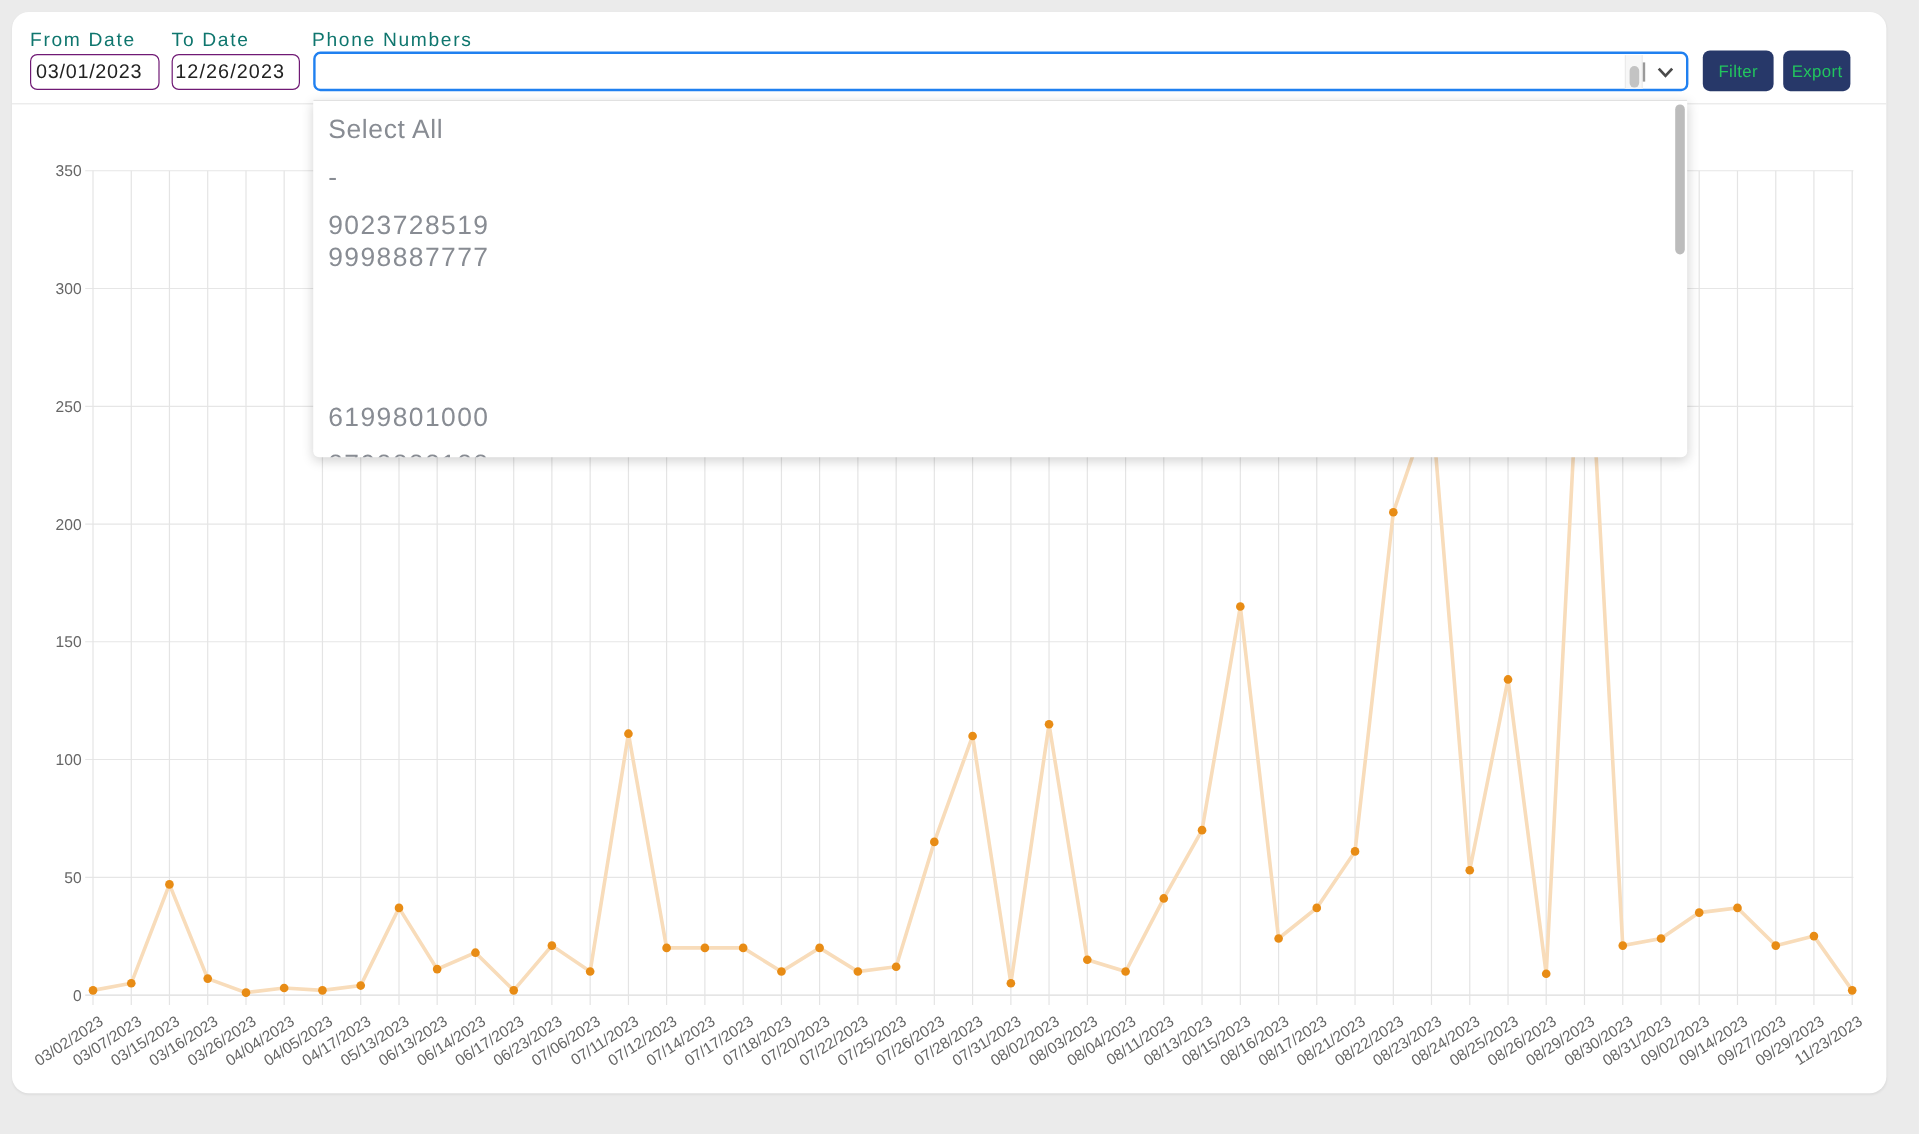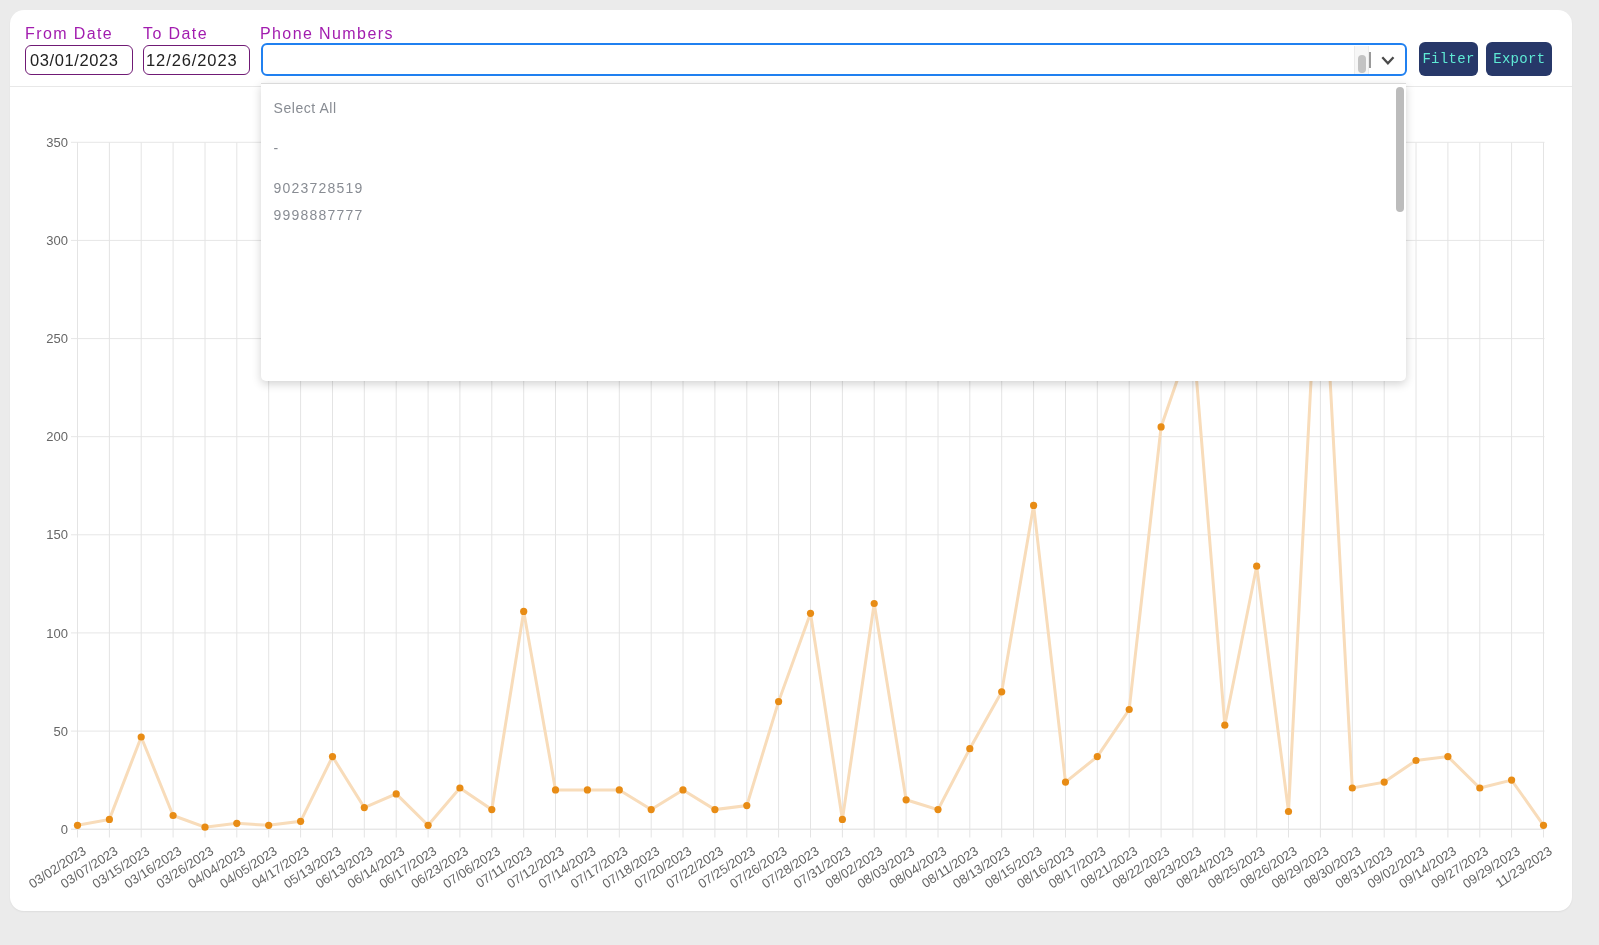--- a/index.html
+++ b/index.html
@@ -1,23 +1,23 @@
 <!DOCTYPE html>
 <html><head><meta charset="utf-8">
 <style>
   * { margin:0; padding:0; box-sizing:border-box; }
   html,body { width:1599px; height:945px; background:#ebebeb; font-family:"Liberation Sans",sans-serif; overflow:hidden; }
   .abs { position:absolute; }
   .card { left:10px; top:10px; width:1562px; height:901px; background:#fff; border-radius:14px; box-shadow:0 1px 2px rgba(0,0,0,0.06); }
-  .flabel { top:24.5px; font-size:16px; letter-spacing:1.4px; color:#a21caf; }
+  .flabel { top:24.5px; font-size:16px; letter-spacing:1.4px; color:#0f766e; }
   .dinput { top:44.5px; height:30px; border:1px solid #701a75; border-radius:6px; background:#fff;
              font-size:16.5px; letter-spacing:0.6px; color:#222; line-height:28px; padding-left:4px; }
-  .btn { top:41.5px; height:34px; background:#273869; border-radius:6px; color:#5eead4; font-size:14px;
-          text-align:center; line-height:34px; letter-spacing:0.3px;font-family:Liberation Mono, monospace; }
-  .ditem { height:40px; line-height:40px; padding-left:12.5px; font-size:14px; letter-spacing:1.2px; color:#888c93; }
+  .btn { top:41.5px; height:34px; background:#273869; border-radius:6px; color:#22c55e; font-size:14px;
+          text-align:center; line-height:34px; letter-spacing:0.3px; }
+  .ditem { height:40px; line-height:40px; padding-left:12.5px; font-size:22px; letter-spacing:1.2px; color:#888c93; }
 </style></head>
 <body>
 <div class="abs card"></div>
 <svg class="abs" style="left:0;top:0" width="1599" height="945" viewBox="0 0 1599 945">
 <g stroke="#e6e6e6" stroke-width="1">
 <line x1="71" y1="829.2" x2="1544.5" y2="829.2" stroke="#dcdcdc"></line>
 <line x1="71" y1="731.1" x2="1544.5" y2="731.1" stroke="#e6e6e6"></line>
 <line x1="71" y1="632.9" x2="1544.5" y2="632.9" stroke="#e6e6e6"></line>
 <line x1="71" y1="534.8" x2="1544.5" y2="534.8" stroke="#e6e6e6"></line>
 <line x1="71" y1="436.7" x2="1544.5" y2="436.7" stroke="#e6e6e6"></line>
@@ -192,23 +192,24 @@
 <div class="abs dinput" style="left:142.5px;width:107px;padding-left:2.5px;letter-spacing:0.9px;">12/26/2023</div>
 <div class="abs" style="left:261px;top:43px;width:1145.5px;height:32.5px;border:2px solid #2080f0;border-radius:6px;background:#fff;"></div>
 
 <div class="abs" style="left:1354px;top:45.5px;width:15px;height:28px;background:#f7f7f7;border-left:1px solid #ebebeb;border-right:1px solid #ebebeb;"></div>
 <div class="abs" style="left:1357.8px;top:55px;width:8px;height:18px;background:#c3c3c3;border-radius:4px;"></div>
 <div class="abs" style="left:1369.4px;top:52px;width:1.2px;height:15.5px;background:#9a9a9a;"></div>
 <svg class="abs" style="left:1379px;top:54px" width="18" height="12" viewBox="0 0 18 12">
     <polyline points="3.3,3.2 8.9,9.2 14.5,3.2" fill="none" stroke="#4b4b4b" stroke-width="2.3"></polyline>
   </svg>
 <div class="abs btn" style="left:1419px;width:59px;">Filter</div>
-<div class="abs btn" style="left:1486.3px;width:66px;">Export</div>
+<div class="abs btn" style="left:1486.3px;width:56px;">Export</div>
 
 <div class="abs" style="left:261px;top:82.5px;width:1144.7px;height:298.8px;background:#fff;border-radius:0 0 5px 5px;box-shadow:0 3px 10px rgba(0,0,0,0.18);overflow:hidden;">
 <div class="abs" style="left:0;top:0;width:1144.7px;height:1px;background:#dadada;"></div>
 <div class="abs ditem" style="left:0;top:5.5px;width:1130.7px;letter-spacing:0.55px;">Select All</div>
 <div class="abs ditem" style="left:0;top:45.5px;width:1130.7px;">-</div>
 <div class="abs ditem" style="left:0;top:85.5px;width:1130.7px;">9023728519</div>
 <div class="abs ditem" style="left:0;top:112px;width:1130.7px;">9998887777</div>
+<div class="abs ditem" style="left:0;top:245.5px;width:1130.7px;">6199801000</div>
 <div class="abs ditem" style="left:0;top:284px;width:1130.7px;">8798888188</div>
 <div class="abs" style="left:1134.5px;top:4.5px;width:8.5px;height:125px;background:#bcbcbc;border-radius:4.2px;"></div>
 </div>
 
 </body></html>

